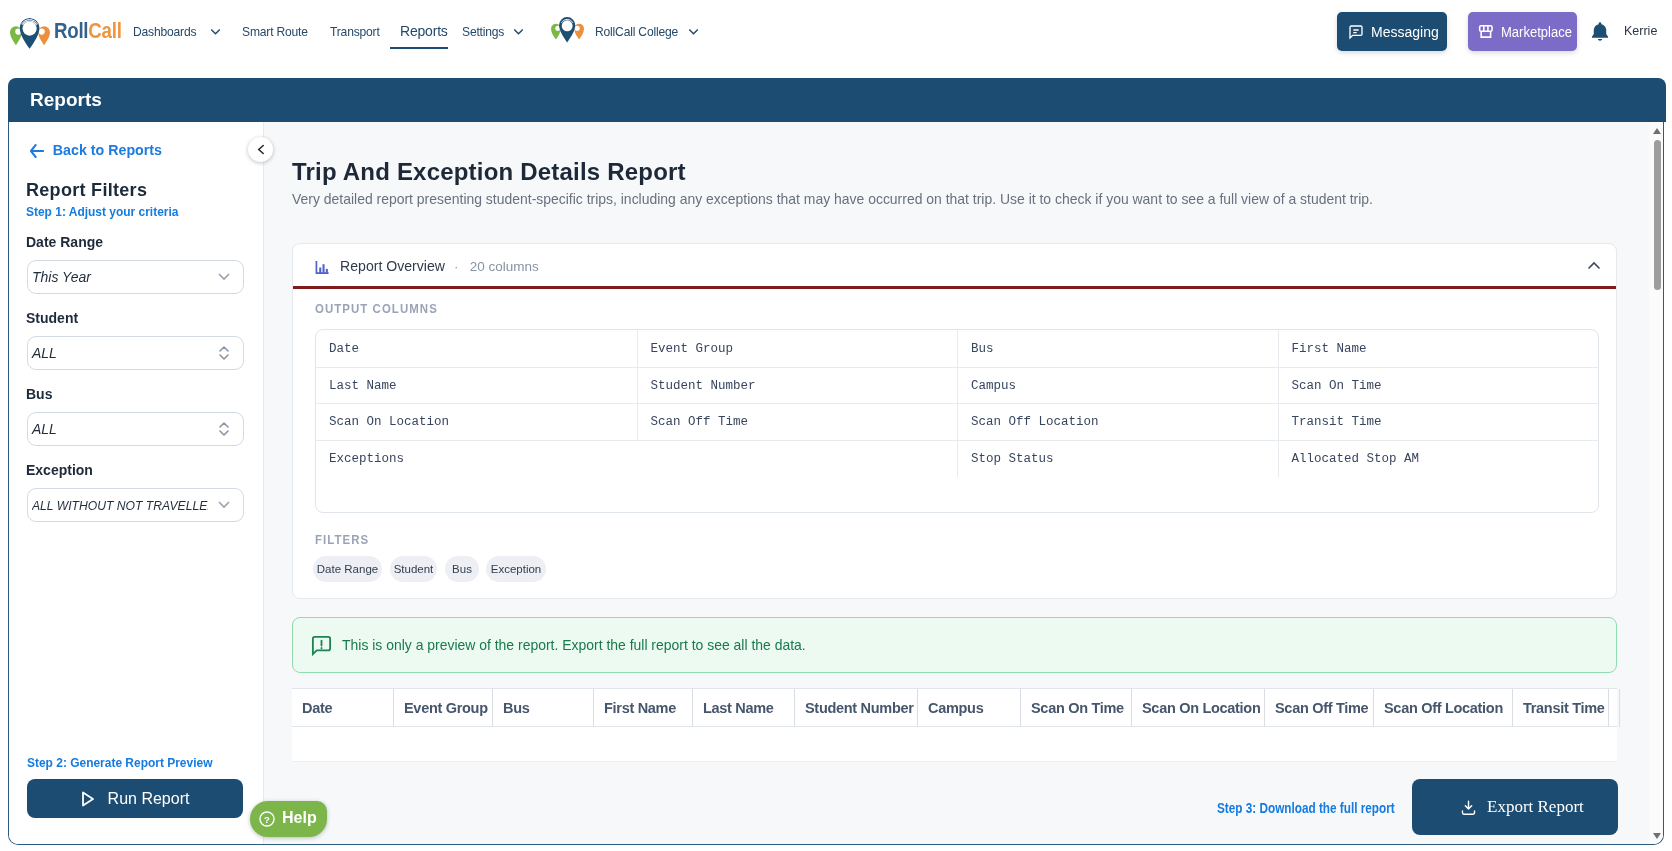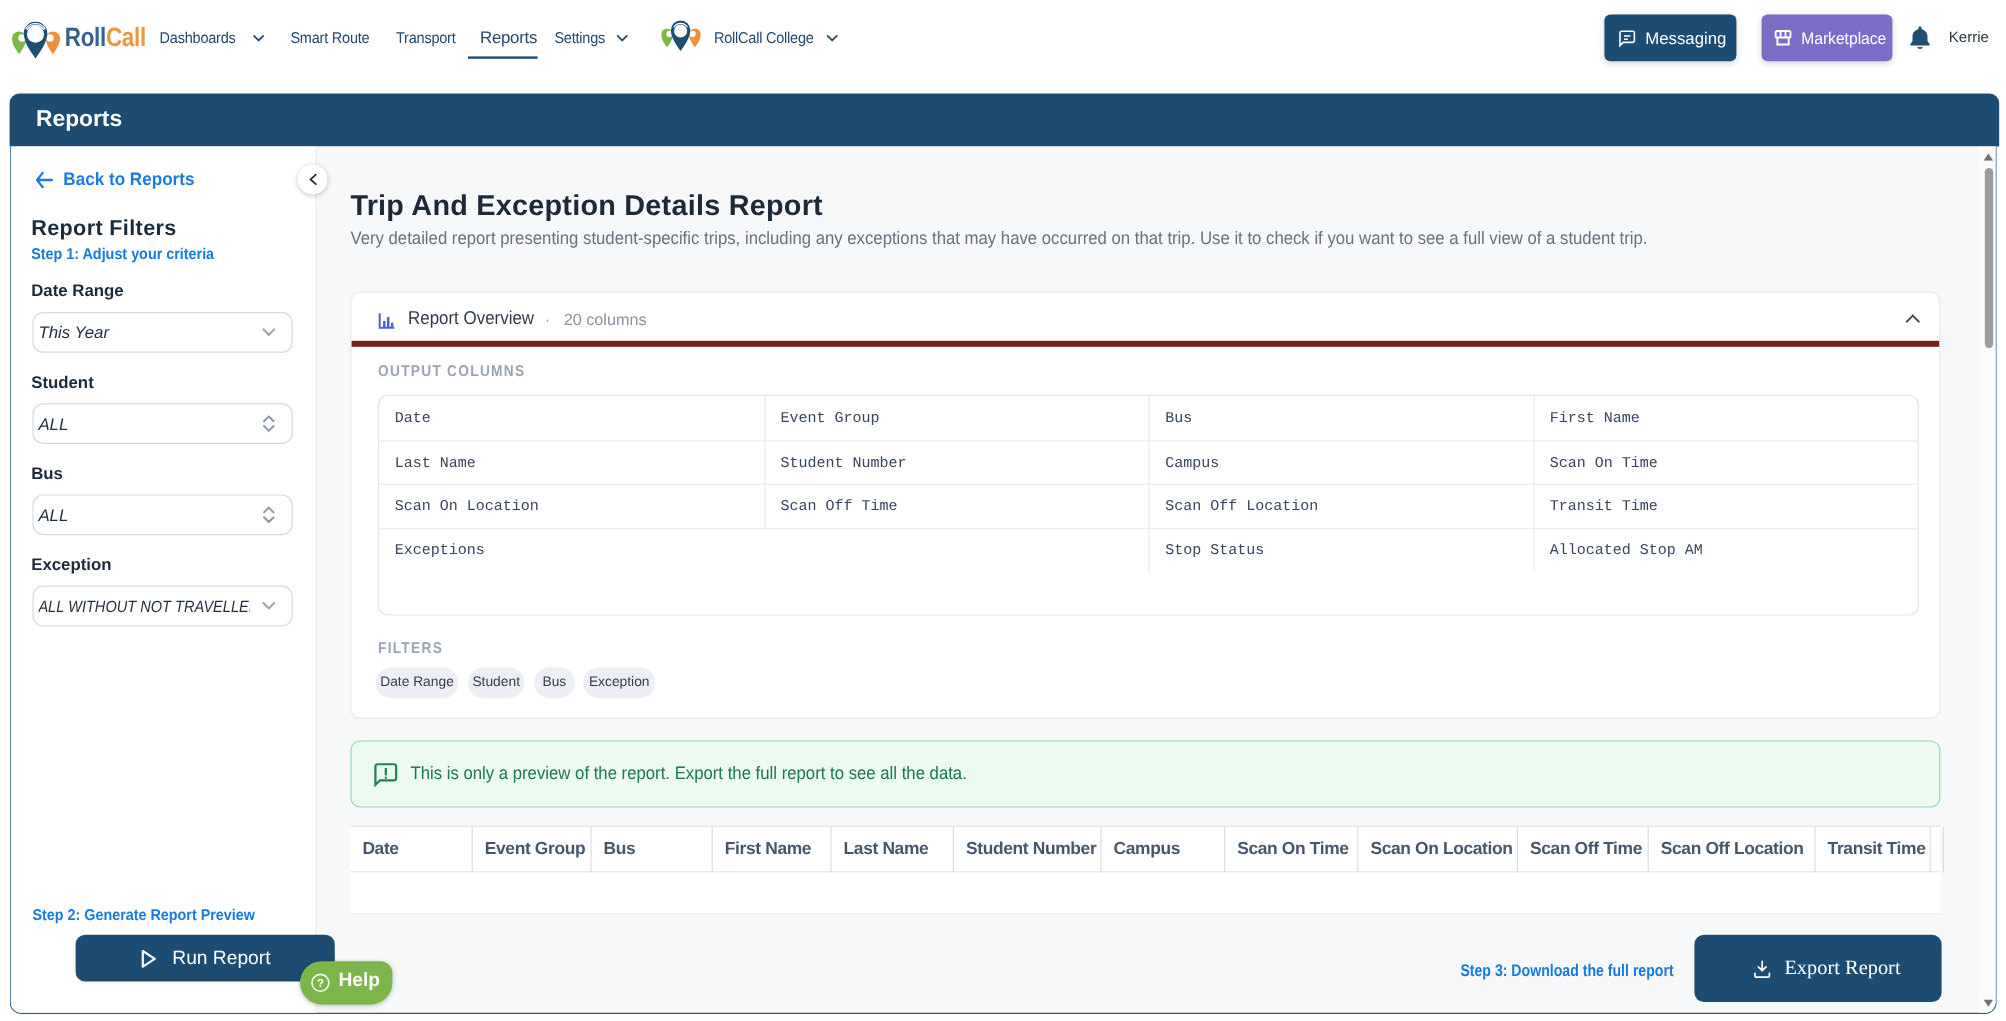--- a/index.html
+++ b/index.html
@@ -29,29 +29,29 @@
 
 .backlink { position:absolute; left:20px; top:19px; color:#1b7be0; font-weight:bold; font-size:15px; transform:scaleX(0.95); transform-origin:left center; white-space:nowrap; }
 .backlink svg { vertical-align:-3px; margin-right:9px; }
 #collapse { position:absolute; left:239px; top:15px; width:25px; height:25px; border-radius:50%; background:#fff; box-shadow:0 1px 4px rgba(0,0,0,0.25); display:flex; align-items:center; justify-content:center; z-index:5; }
 .rf-title { position:absolute; left:17px; top:58px; font-size:18px; font-weight:bold; color:#1c2b3a; letter-spacing:0.3px; }
 .step { color:#157be0; font-weight:bold; font-size:13px; }
 .flabel { position:absolute; left:17px; font-size:14px; font-weight:bold; color:#1d2a3a; }
 .fselect { position:absolute; left:18px; width:217px; height:34px; background:#fff; border:1px solid #d3dae2; border-radius:9px; font-size:14px; color:#1f2d3d; display:flex; align-items:center; padding-left:4px;font-style:italic; }
 .fselect .sicon { position:absolute; right:13px; top:50%; transform:translateY(-50%); }
 
-.runbtn { position:absolute; left:18px; top:657px; width:216px; height:39px; background:#1c4c72; border-radius:8px; color:#fff; font-size:16px; display:flex; align-items:center; justify-content:center;margin-left:36px; }
+.runbtn { position:absolute; left:18px; top:657px; width:216px; height:39px; background:#1c4c72; border-radius:8px; color:#fff; font-size:16px; display:flex; align-items:center; justify-content:center; }
 
 
 #main { position:absolute; left:256px; top:0; width:1400px; height:723px; }
 h1.title { position:absolute; left:27px; top:36px; font-size:24px; font-weight:bold; color:#1d2838; letter-spacing:0.2px; }
 p.desc { position:absolute; left:27px; top:68px; font-size:15px; color:#68717d; transform:scaleX(0.93); transform-origin:left center; white-space:nowrap; }
 
 #card { position:absolute; left:27px; top:121px; width:1325px; height:356px; background:#fff; border:1px solid #e5e8ed; border-radius:8px; }
-#cardhead { position:absolute; left:0; top:0; width:100%; height:45px; border-bottom:5px solid #7f1d1d; }
+#cardhead { position:absolute; left:0; top:0; width:100%; height:45px; border-bottom:3px solid #7f1d1d; }
 #cardhead .ttl { position:absolute; left:47px; top:13px; font-size:15.5px; color:#2f3b4c; transform:scaleX(0.91); transform-origin:left center; white-space:nowrap; }
 #cardhead .cols { position:absolute; left:161px; top:15px; font-size:13.5px; color:#8792a2; }
 .seclabel { position:absolute; left:22px; font-size:13px; font-weight:bold; color:#9aa4b6; letter-spacing:1.2px; transform:scaleX(0.88); transform-origin:left center; }
 
 #octable { position:absolute; left:22px; top:85px; width:1284px; height:184px; border:1px solid #e0e4eb; border-radius:8px; }
 .ocrow { position:absolute; left:0; width:100%; height:37px; border-top:1px solid #e7eaef; }
 .ocrow.r0 { border-top:none; }
 .occell { position:absolute; top:0; height:100%; display:flex; align-items:center; padding-left:13px; font-family:"Liberation Mono", monospace; font-size:12.5px; color:#37455e; border-left:1px solid #e7eaef; white-space:nowrap; }
 .occell.c0 { border-left:none; }
 

